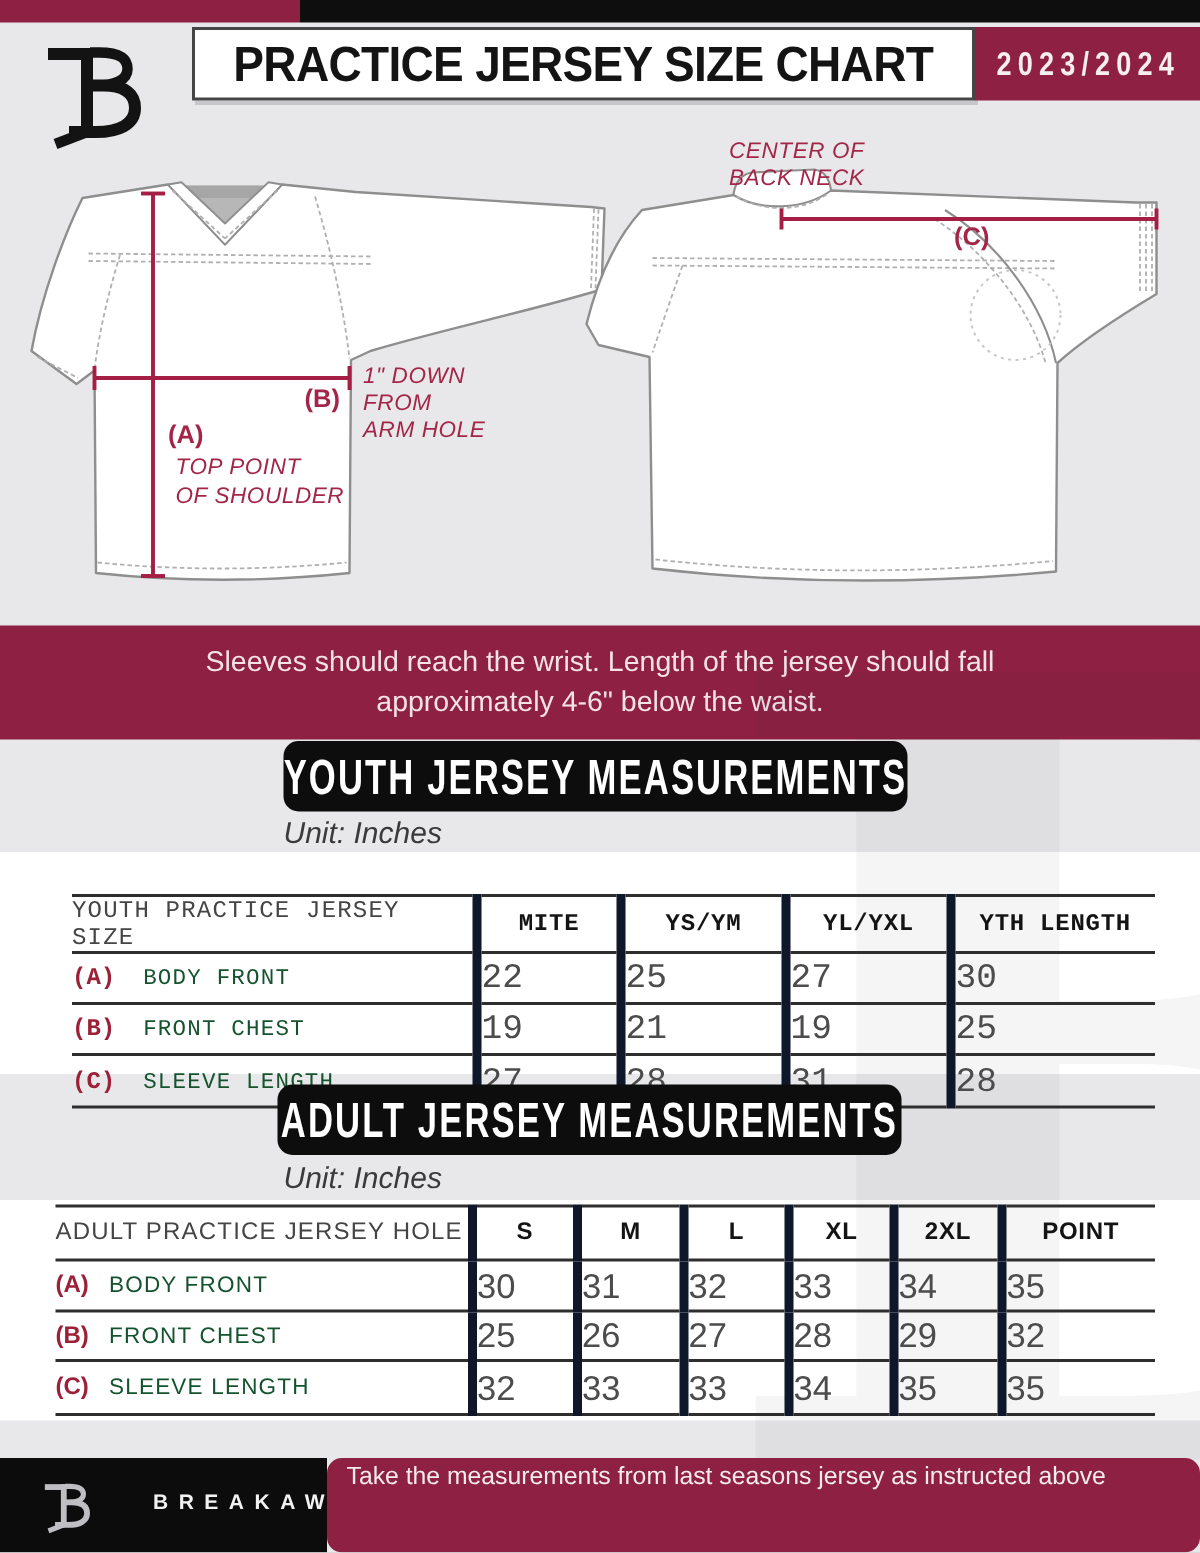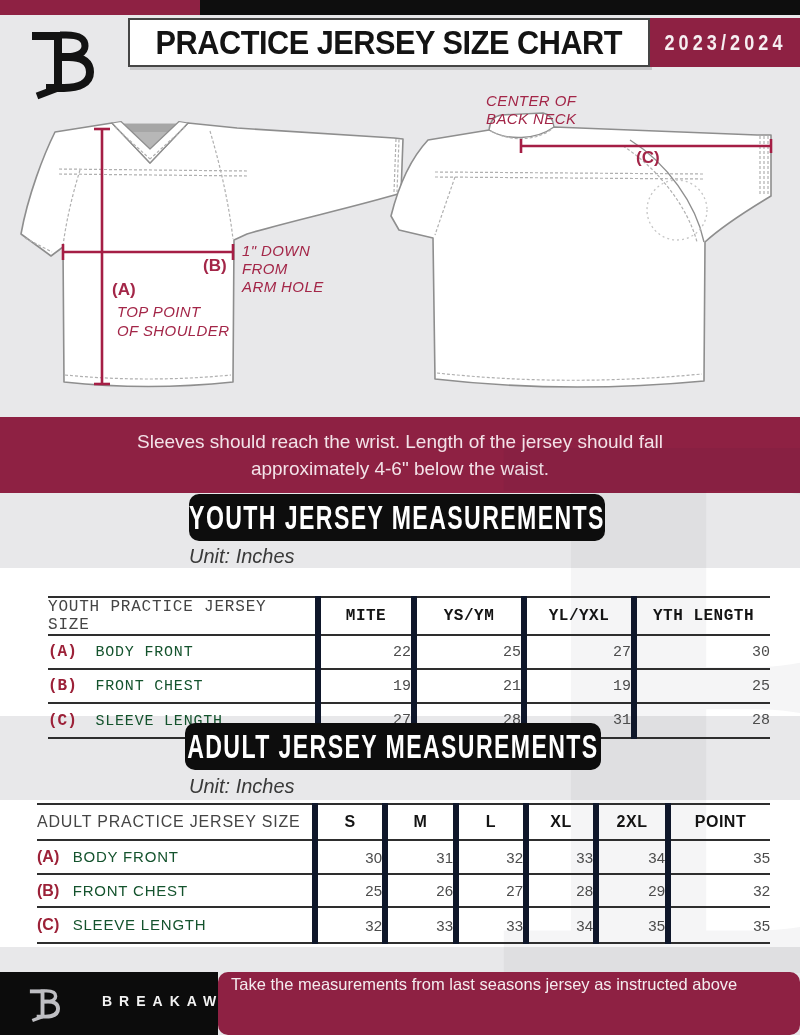--- a/index.html
+++ b/index.html
@@ -69,21 +69,21 @@
 
   
   table.size{border-collapse:collapse;table-layout:fixed;}
   table.size td{
     border-top:2px solid #2e2e2e;border-bottom:2px solid #2e2e2e;
     padding:0;vertical-align:middle;box-sizing:border-box;
     background:transparent;
   }
   table.size td + td{border-left:6px solid #0f172a;}
   td.rowhead{text-align:left;padding-left:20px;}
-  td.val{text-align:right;font-size:15px;color:#4c4c4c;}
+  td.val{text-align:left;font-size:23px;color:#4c4c4c;}
   td.colhead{text-align:center;font-size:16px;font-weight:bold;color:#141414;letter-spacing:0.5px;}
   .tbl-first{font-size:16px;color:#454545;letter-spacing:0.8px;}
   .rk{font-weight:bold;color:#9c2138;font-size:16px;margin-right:9px;}
   .rl{color:#14532d;font-size:15px;letter-spacing:0.8px;}
 
   
   .footer-black{left:0;top:972px;width:218px;height:63px;background:#0c0c0c;}
   .footer-maroon{
     left:218px;top:972px;width:582px;height:63px;background:#8e2143;
     box-sizing:border-box;padding:3px 0 0 13px;
@@ -275,21 +275,21 @@
       <col style="width:278px">
         <col style="width:70px">
         <col style="width:71px">
         <col style="width:70px">
       <col style="width:70px">
         <col style="width:72px">
         <col style="width:102px">
     </colgroup>
     <tbody>
         <tr style="height:36px;">
-      <td class="rowhead tbl-first">ADULT PRACTICE JERSEY SIZE</td>
+      <td class="rowhead tbl-first">ADULT PRACTICE JERSEY HOLE</td>
       <td class="colhead">S</td>
       <td class="colhead">M</td>
       <td class="colhead">L</td>
       <td class="colhead">XL</td>
       <td class="colhead">2XL</td>
       <td class="colhead">POINT</td>
     </tr>
     <tr style="height:34px;">
       <td class="rowhead">
         <span class="rk">(A)</span>

